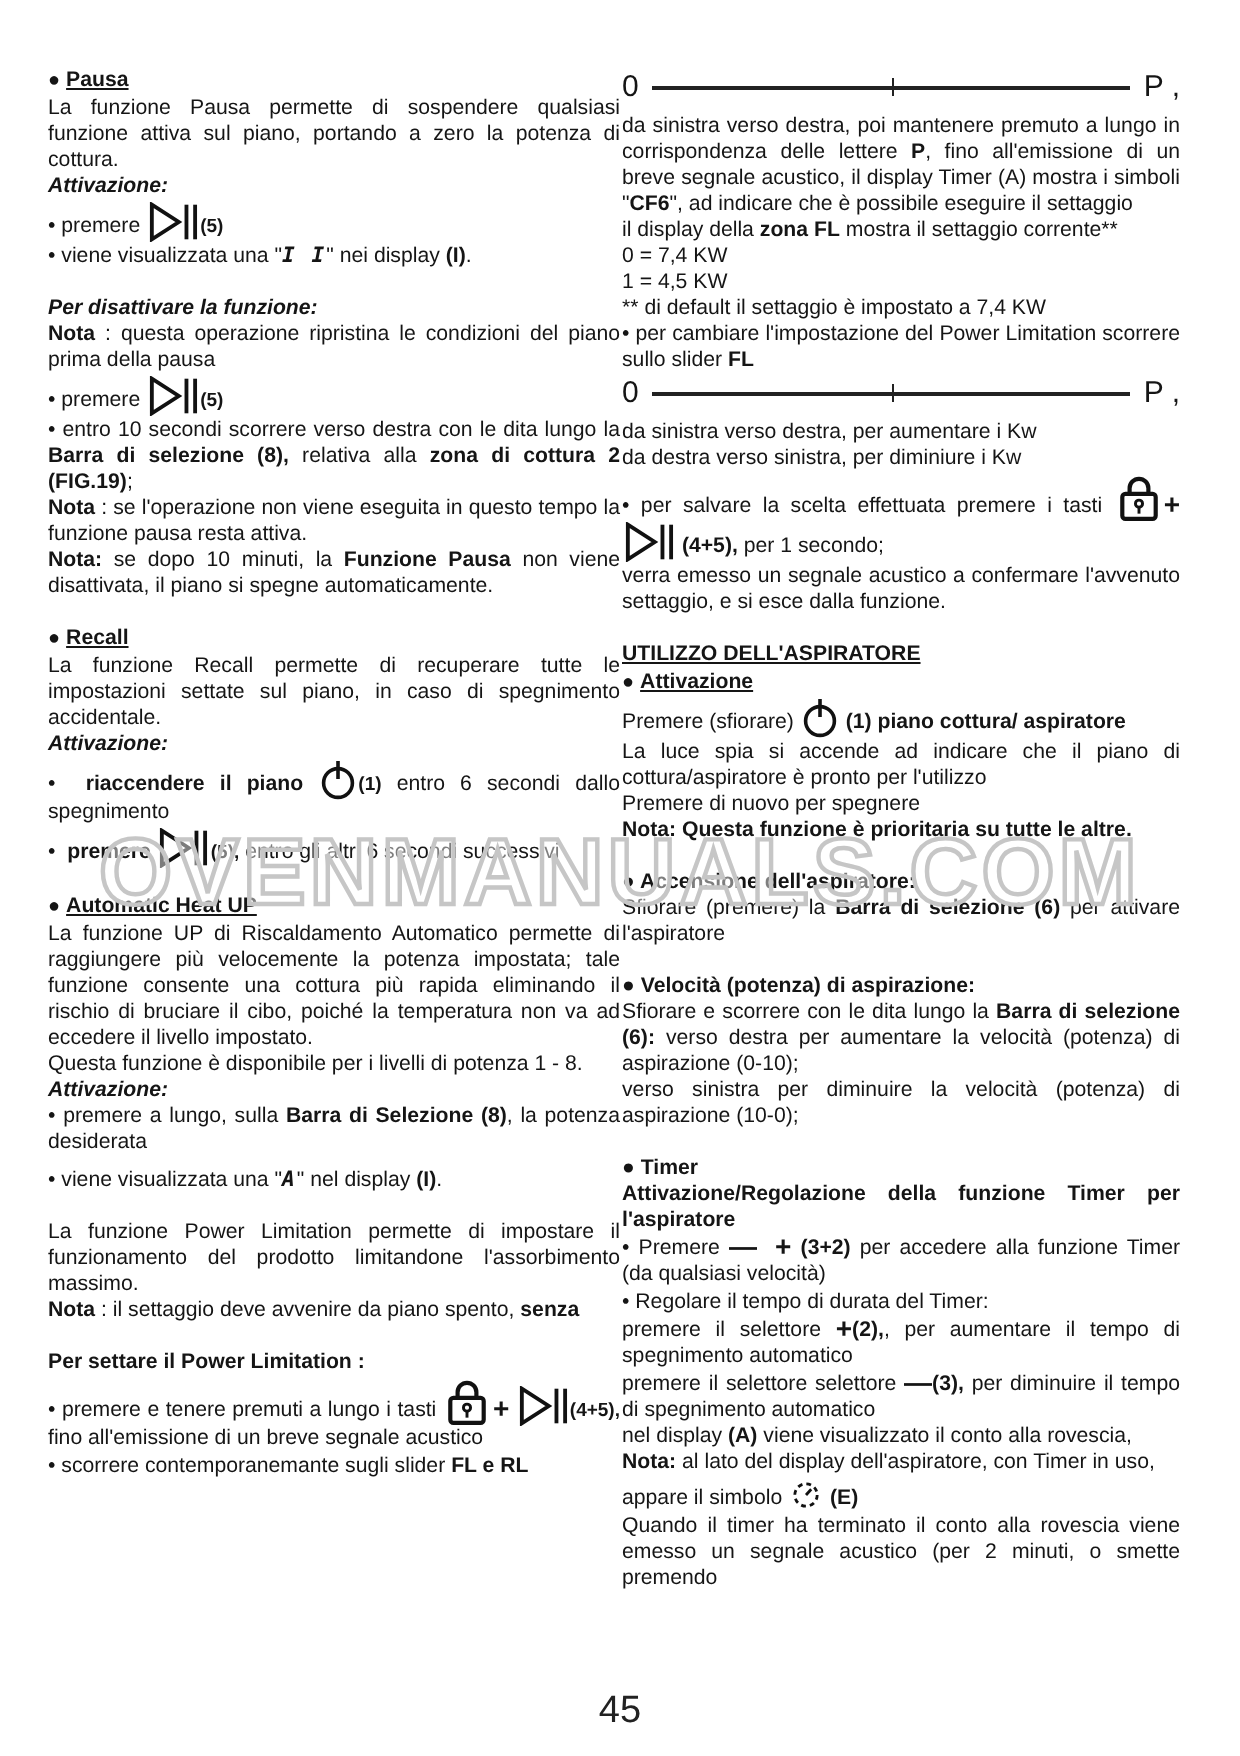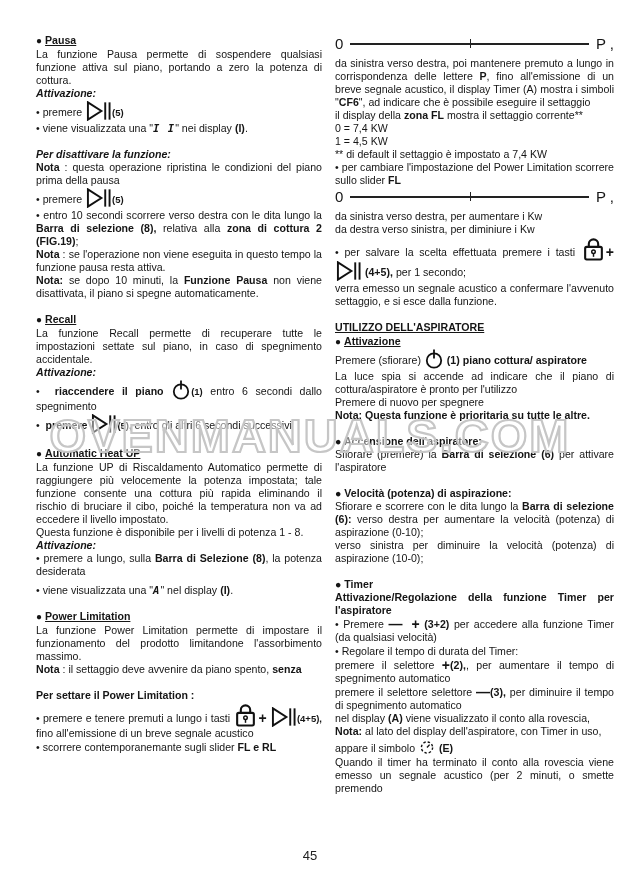--- a/index.html
+++ b/index.html
@@ -1,18 +1,18 @@
 <!DOCTYPE html>
 <html><head>
 <meta charset="utf-8">
 <style>
   html,body{margin:0;padding:0;background:#fff;}
   .page{position:relative;width:620px;height:878px;background:#ffffff;overflow:hidden;
         font-family:"Liberation Sans",sans-serif;font-size:10.6px;line-height:13px;color:#151515;}
-  .cols{position:absolute;top:34px;left:36px;display:flex;gap:13px;}
+  .cols{position:absolute;top:34px;left:24px;display:flex;gap:1px;}
   .col{width:286px;}
   .col.right{width:279px;}
   p{margin:0;text-align:justify;}
   .b{font-weight:bold;}
   .bi{font-weight:bold;font-style:italic;}
   .u{text-decoration:underline;}
   .head{margin:0 0 1px 0;font-weight:bold;}
   .head .dot{font-size:10px;margin-right:3px;text-decoration:none;}
   .mt{margin-top:13px;}
   .mt6{margin-top:6px;}
@@ -20,21 +20,21 @@
   .ic{display:inline-block;vertical-align:-5px;margin:0 1px;}
   .ic.small{vertical-align:-3px;}
   .sub{font-weight:bold;font-size:9.5px;}
   .seg{font-weight:bold;font-style:italic;font-family:"DejaVu Sans Mono",monospace;letter-spacing:1px;}
   .pm{font-weight:900;font-size:14px;line-height:10px;vertical-align:-1px;}
   .slider{display:flex;align-items:center;gap:7px;margin:1px 0 4px 0;font-size:15px;line-height:18px;}
   .slider .lab{font-family:"Liberation Sans",sans-serif;}
   .track{flex:1;height:1.6px;background:#222;position:relative;}
   .tick{position:absolute;left:50%;top:-4px;width:1.6px;height:9px;background:#222;}
   .wm{position:absolute;top:403px;left:0;z-index:4;pointer-events:none;}
-  .pageno{position:absolute;bottom:16px;left:0;width:100%;text-align:center;font-size:13px;color:#222;}
+  .pageno{position:absolute;bottom:16px;left:0;width:100%;text-align:center;font-size:19px;color:#222;}
   .iconline{margin:1px 0;}
 </style>
 </head>
 <body>
 
 <div class="page">
 
   <svg class="wm" width="620" height="66">
     <text x="310" y="49" text-anchor="middle" font-family="Liberation Sans, sans-serif" font-size="47" font-weight="bold" letter-spacing="2" fill="rgba(255,255,255,0.45)" stroke="#c6c6c6" stroke-width="2.2">OVENMANUALS.COM</text>
   </svg>
@@ -87,21 +87,20 @@
       <div class="sec">
         <div class="head"><span class="dot">●</span><span class="u">Automatic Heat UP</span></div>
         <p>La funzione UP di Riscaldamento Automatico permette di raggiungere più velocemente la potenza impostata; tale funzione consente una cottura più rapida eliminando il rischio di bruciare il cibo, poiché la temperatura non va ad eccedere il livello impostato.</p>
         <p>Questa funzione è disponibile per i livelli di potenza 1 - 8.</p>
         <p class="bi">Attivazione:</p>
         <p>• <span>premere a lungo,  sulla </span><span class="b">Barra di Selezione (8)</span><span>, la  potenza desiderata</span></p>
         <p class="mt6">• <span>viene visualizzata una "</span><span class="seg">A</span><span>" nel display </span><span class="b">(I)</span><span>.</span></p>
       </div>
 
       <div class="sec">
-        <div class="head"><span class="dot">●</span><span class="u">Power Limitation</span></div>
         <p>La funzione Power Limitation permette di impostare il funzionamento del prodotto limitandone l'assorbimento massimo.</p>
         <p><span class="b">Nota</span><span> : il settaggio deve avvenire da piano spento, </span><span class="b">senza</span></p>
       </div>
 
       <div class="sec">
         <p class="b">Per settare il Power Limitation :</p>
         <p class="iconline mt6"><span>• premere  e tenere premuti a lungo i tasti </span>
           <svg class="ic" width="23" height="24" viewBox="0 0 22 23">
               <path d="M6.5 9.5 V6.8 a4.5 4.5 0 0 1 9 0 V9.5" fill="none" stroke="#111" stroke-width="2"></path>
               <rect x="3" y="9.5" width="16" height="12" rx="1.5" fill="none" stroke="#111" stroke-width="2"></rect>

